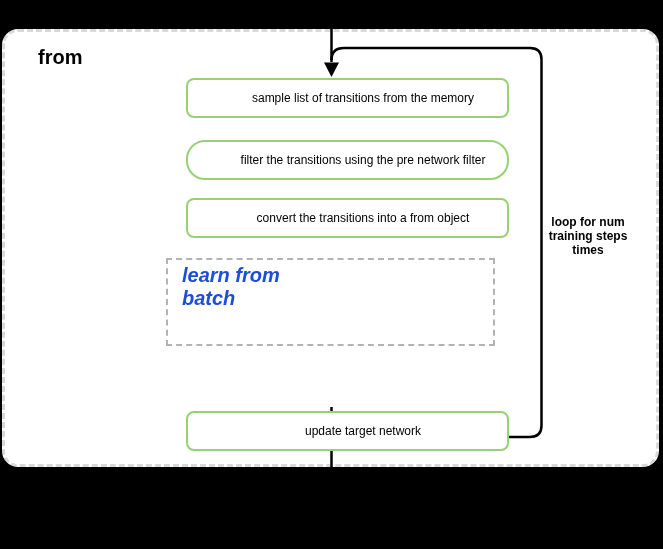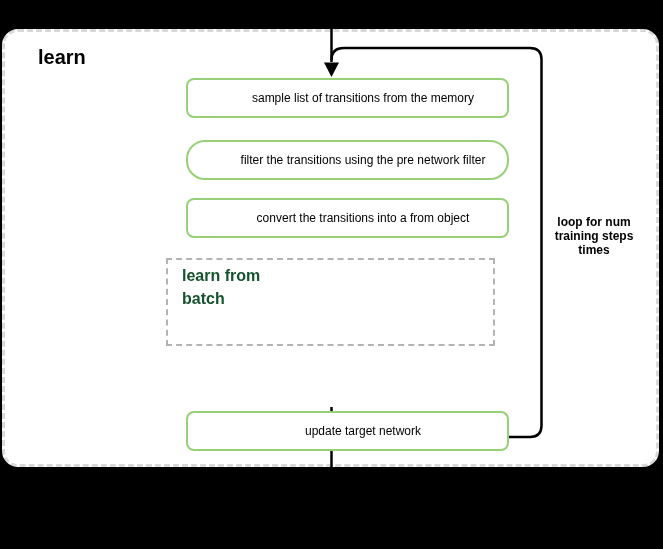--- a/index.html
+++ b/index.html
@@ -79,60 +79,60 @@
     height: 84px;
     background: #ffffff;
     border: 2px dashed #b3b3b3;
     z-index: 3;
     box-sizing: content-box;
   }
   .learn-box .learn-label {
     position: absolute;
     left: 14px;
     top: 4px;
-    font-size: 16px;
+    font-size: 20px;
     font-weight: bold;
     line-height: 23px;
-    color: #14532d;
+    color: #1d4ed8;
     white-space: pre-line;
+    font-style: italic;
   }
 
   
   .loop-label {
     position: absolute;
     left: 541px;
     top: 215px;
     width: 94px;
     text-align: center;
     font-size: 12px;
     font-weight: bold;
     line-height: 14px;
     color: #000000;
     white-space: pre-line;
     z-index: 3;
-    margin-left: 6px;
   }
 </style>
 </head>
 <body>
 
 <div class="train-container"></div>
 
 <svg class="connectors" width="663" height="549" viewBox="0 0 663 549">
 
   <path d="M331.5 18 L331.5 62" stroke="#000000" stroke-width="2.5" fill="none"></path>
 
   <path d="M331.5 77 L324 62.5 L339 62.5 Z" fill="#000000" stroke="none"></path>
 
   <path d="M331.5 60 C331.5 51.5 336 48 344 48 L530 48 Q541.5 48 541.5 59.5 L541.5 425.5 Q541.5 437 530 437 L344 437 C335 437 331.5 429.5 331.5 419" stroke="#000000" stroke-width="2.5" fill="none"></path>
 
   <path d="M331.5 407 L331.5 471" stroke="#000000" stroke-width="2.5" fill="none"></path>
 </svg>
 
-<div class="train-title">learn</div>
+<div class="train-title">from</div>
 
 <div class="step-box pos-1">sample list of transitions from the memory</div>
 
 <div class="step-box pos-2">filter the transitions using the pre network filter</div>
 
 <div class="step-box pos-3">convert the transitions into a from object</div>
 
 <div class="learn-box">
   <div class="learn-label">learn from
 batch</div>

